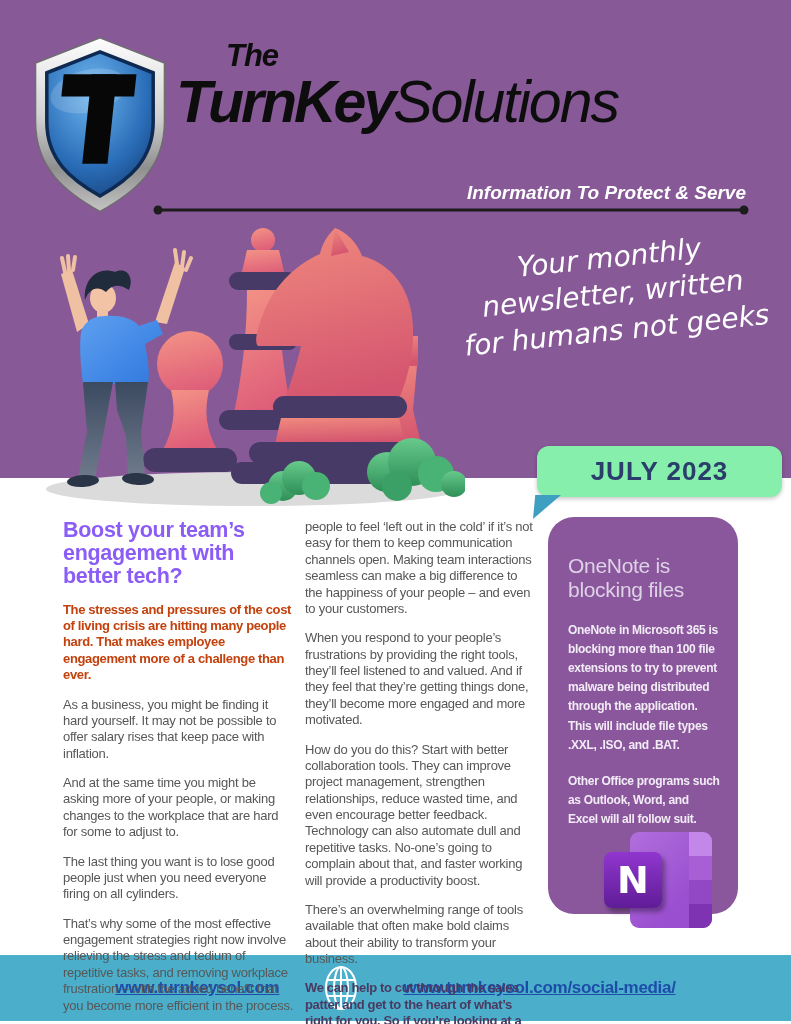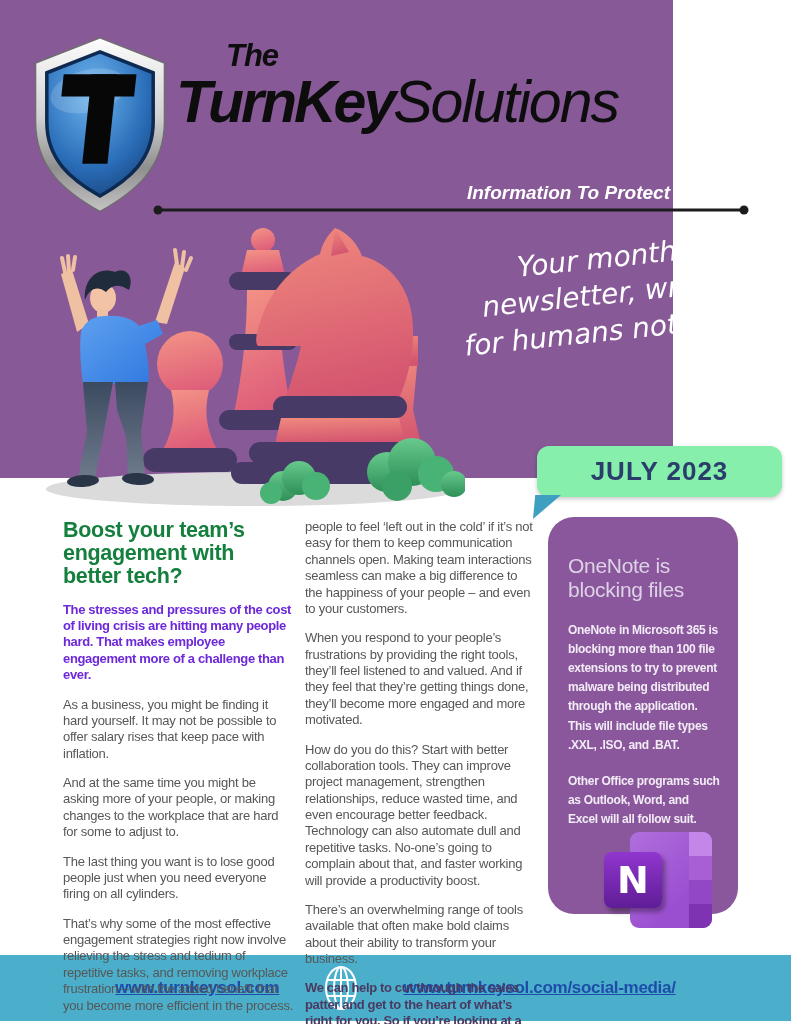--- a/index.html
+++ b/index.html
@@ -1,20 +1,20 @@
 <!DOCTYPE html>
 <html><head>
 <meta charset="utf-8">
 <style>
   html,body{margin:0;padding:0;background:#e8e8e8;}
   .page{position:relative;width:791px;height:1024px;margin:0 auto;background:#fff;
         overflow:hidden;font-family:"Liberation Sans",sans-serif;}
 
   
-  .hero{position:absolute;left:0;top:0;width:673px;height:478px;background:#875997;}
+  .hero{position:absolute;left:0;top:0;width:791px;height:478px;background:#875997;}
   .logo{position:absolute;left:30px;top:34px;width:140px;height:184px;}
   .masthead{position:absolute;left:176px;top:38px;color:#0d0d0d;}
   .m-the{font-size:31px;font-weight:bold;font-style:italic;margin-left:50px;letter-spacing:-1px;}
   .m-brand{font-size:59px;line-height:0.98;white-space:nowrap;letter-spacing:-3px;}
   .m-brand .bold{font-weight:bold;font-style:italic;}
   .m-brand .light{font-weight:normal;font-style:italic;letter-spacing:-2px;}
   .m-title{font-size:62px;font-weight:bold;font-style:italic;letter-spacing:-2px;margin-left:16px;line-height:1.0;}
   .tagline{position:absolute;left:430px;top:182px;width:316px;text-align:right;
            font-size:19px;font-weight:bold;font-style:italic;color:#ffffff;}
   .rule{position:absolute;left:150px;top:203px;}
@@ -30,23 +30,23 @@
   .issue-banner .label{font-size:26px;font-weight:bold;color:#2B3D6B;letter-spacing:1px;}
   .issue-tail{position:absolute;left:-4px;top:49px;width:28px;height:24px;background:#3E9FC1;
               -webkit-clip-path:polygon(8% 0,100% 0,0 100%);clip-path:polygon(8% 0,100% 0,0 100%);}
 
   
   .content{position:absolute;left:0;top:478px;width:791px;height:477px;background:#fff;z-index:1;}
   .col{position:absolute;color:#575757;font-size:13px;line-height:1.26;letter-spacing:-0.25px;}
   .col p{margin:0 0 13px 0;}
   .col1{left:63px;top:41px;width:231px;}
   .col2{left:305px;top:41px;width:229px;}
-  .headline{color:#15803d;font-size:21.5px;font-weight:bold;line-height:1.08;
+  .headline{color:#8b5cf6;font-size:21.5px;font-weight:bold;line-height:1.08;
             letter-spacing:-0.3px;margin:0 0 13px 0;}
-  .intro{font-weight:bold;color:#6d28d9;letter-spacing:-0.35px;}
+  .intro{font-weight:bold;color:#c2410c;letter-spacing:-0.35px;}
   .cta{font-weight:bold;color:#4A3960;letter-spacing:-0.35px;}
 
   
   .dyk{position:absolute;left:548px;top:39px;width:190px;height:397px;background:#8A579C;
        border-radius:26px;box-sizing:border-box;padding:26px 18px 0 20px;}
   .dyk-title{color:#3FBEDB;font-size:29px;font-weight:bold;line-height:1.03;letter-spacing:0.2px;}
   .dyk-sub{color:#DED3E6;font-size:21px;font-weight:normal;line-height:1.16;margin-top:11px;letter-spacing:-0.3px;}
   .dyk-body{color:#F2ECF6;font-size:12px;font-weight:bold;line-height:1.6;letter-spacing:-0.3px;margin-top:18px;}
   .dyk-body.second{margin-top:17px;}
 

